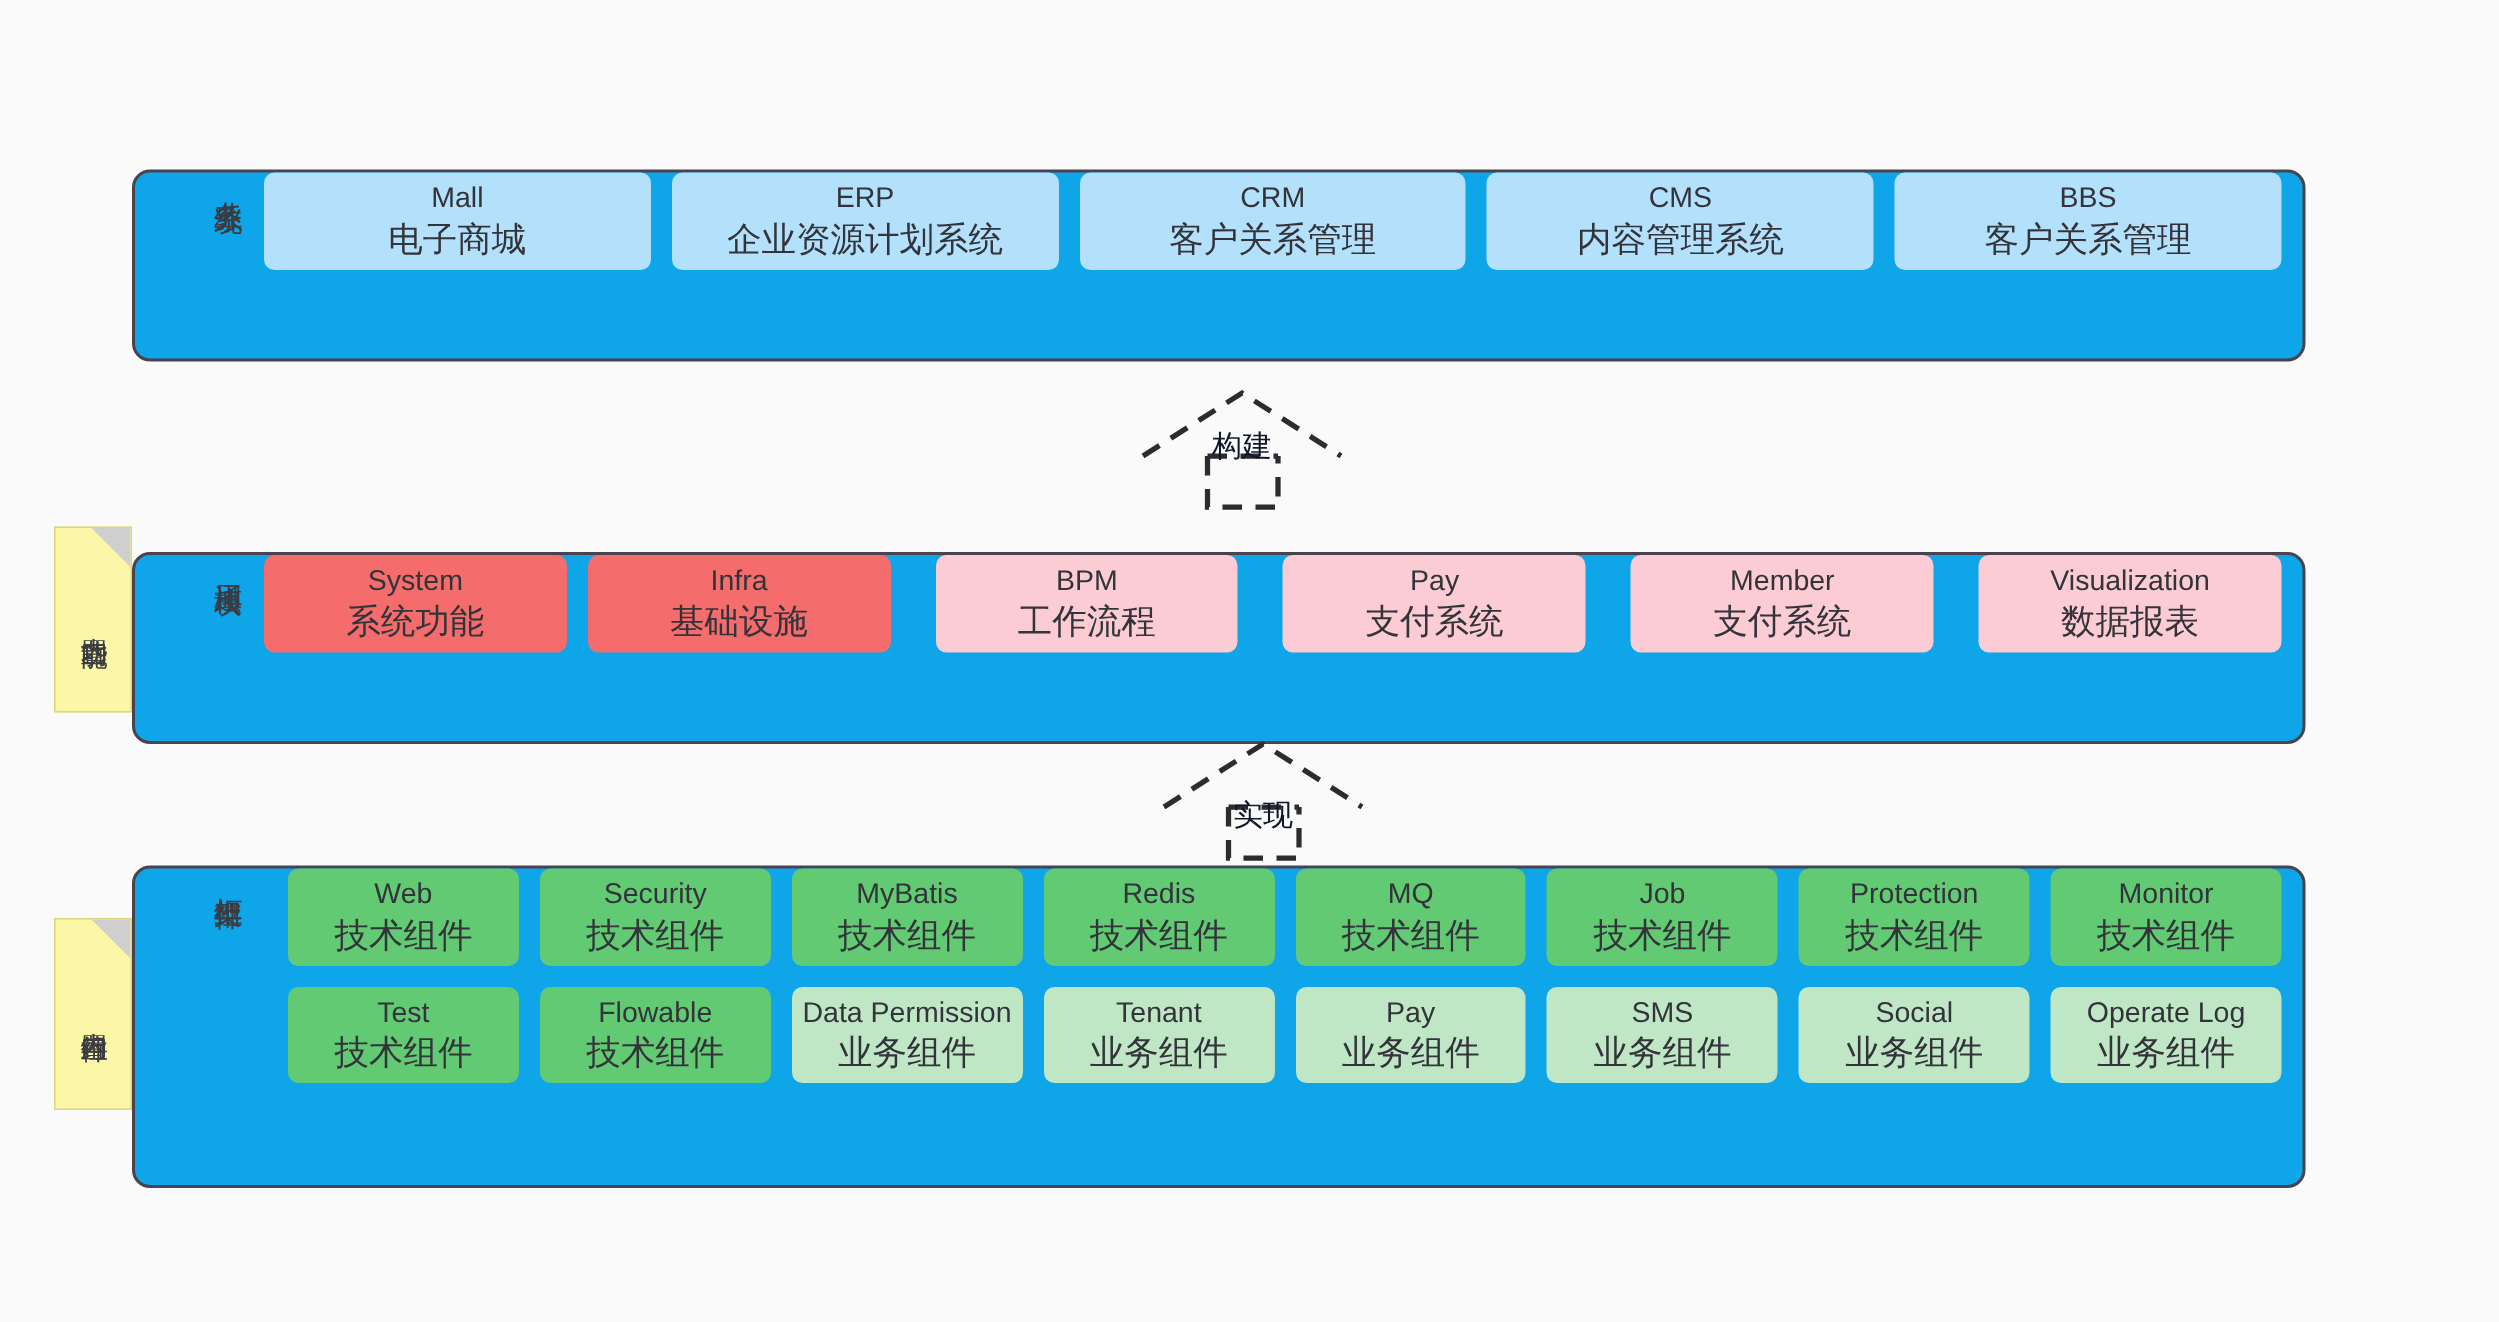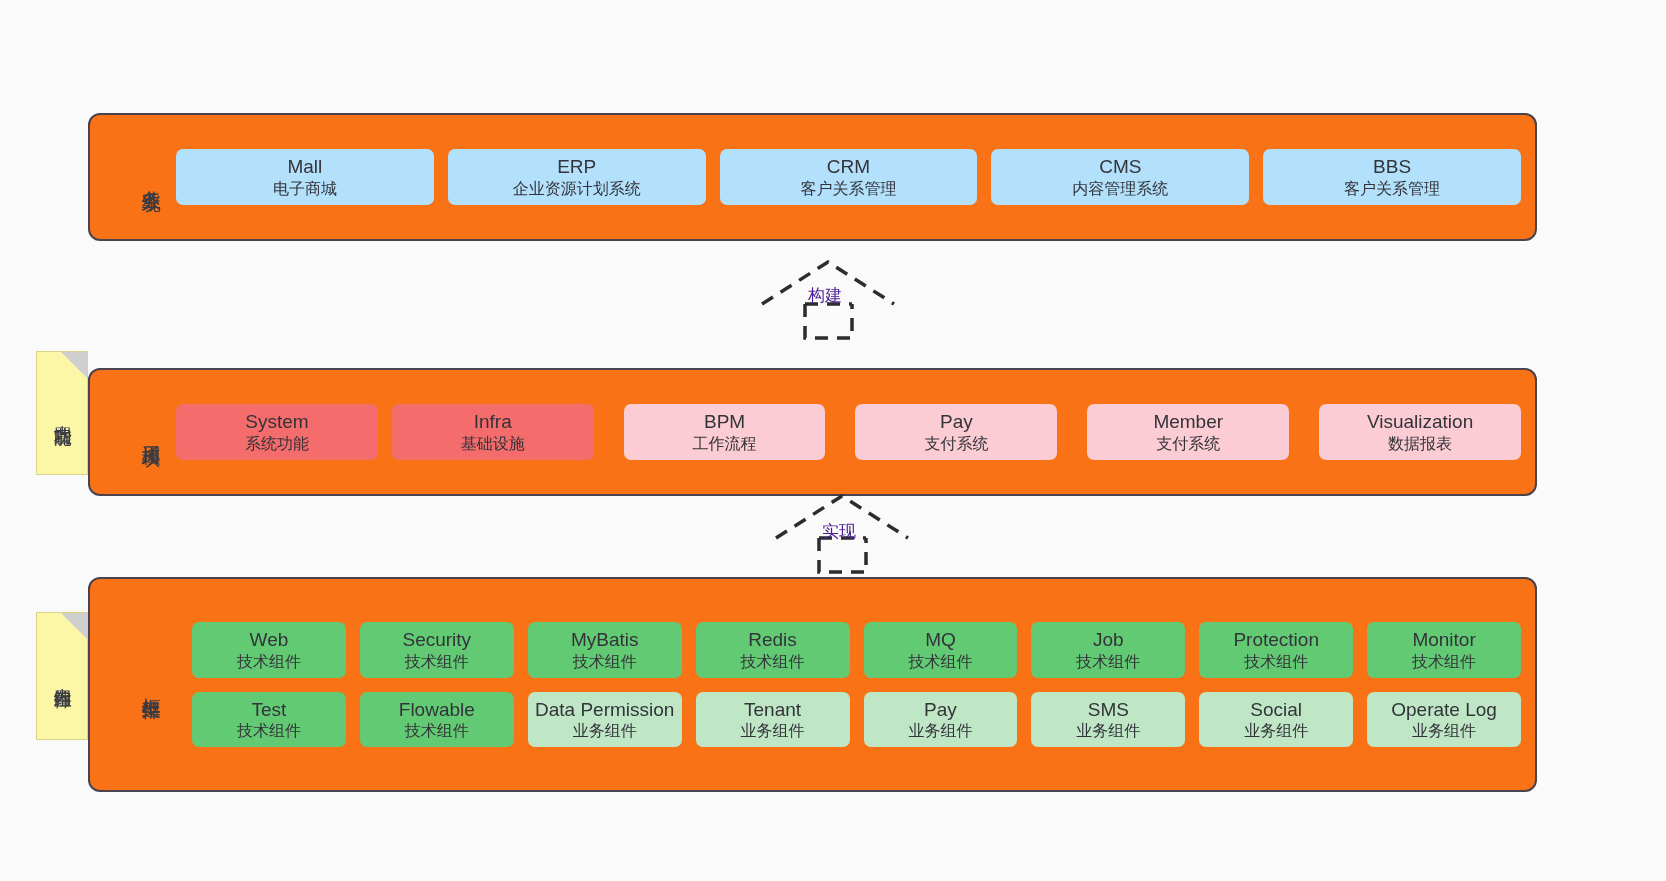--- a/index.html
+++ b/index.html
@@ -18,25 +18,25 @@
 
   .canvas {
     position: absolute;
     inset: 0;
   }
 
   
   .layer {
     position: absolute;
     box-sizing: border-box;
-    background: #f97316;
+    background: #0ea5e9;
     border: 2px solid #4a424e;
     border-radius: 12px;
     display: flex;
-    align-items: center;
+    align-items: flex-start;
     padding-left: 40px;
   }
 
   .layer-title {
     flex: 0 0 auto;
     width: 42px;
     display: flex;
     align-items: center;
     justify-content: center;
     font-size: 19px;
@@ -71,21 +71,21 @@
     display: flex;
     flex-direction: column;
     align-items: center;
     justify-content: center;
     text-align: center;
     line-height: 1.25;
     padding: 6px 4px;
     box-sizing: border-box;
   }
   .node .n-title { font-size: 19px; }
-  .node .n-sub   { font-size: 16px; }
+  .node .n-sub   { font-size: 23px; }
 
   .c-blue        { background: #b3e0fb; }
   .c-red         { background: #f56c6c; }
   .c-pink        { background: #fbccd4; margin-left: 16px; }
   .c-green       { background: #63ca74; }
   .c-lightgreen  { background: #bfe7c6; }
 
   
   .note {
     position: absolute;
@@ -111,22 +111,22 @@
     border-style: solid;
     border-width: 0 26px 26px 0;
     border-color: transparent #cfcfcf transparent transparent;
   }
 
   
   .connector { position: absolute; }
   .connector svg { display: block; overflow: visible; }
   .conn-label {
     position: absolute;
-    font-size: 17px;
-    color: #4c1d95;
+    font-size: 20px;
+    color: #0f172a;
     background: transparent;
     white-space: nowrap;
   }
 </style>
 </head>
 <body>
 
 <div class="canvas">
 
   <div class="layer" id="layer-business" style="left:88px; top:113px; width:1449px; height:128px;">
@@ -201,21 +201,21 @@
       </div>
     </div>
   </div>
 
   <div class="connector" style="left:772px; top:492px; width:140px; height:82px;">
     <svg width="140" height="82" viewBox="0 0 140 82">
       <path d="M4 46 L70 4 L136 46" fill="none" stroke="#2b2b30" stroke-width="3.5" stroke-dasharray="13 9" stroke-linecap="butt"></path>
       <path d="M47 46 L47 80 L94 80 L94 46" fill="none" stroke="#2b2b30" stroke-width="3.5" stroke-dasharray="13 9" stroke-linecap="butt"></path>
       <path d="M47 46 L94 46" fill="none" stroke="#2b2b30" stroke-width="3.5" stroke-dasharray="13 9" stroke-linecap="butt"></path>
     </svg>
-    <span class="conn-label" style="left:50px; top:28px;">实现</span>
+    <span class="conn-label" style="left:50px; top:38px;">实现</span>
   </div>
 
   <div class="note" style="left:36px; top:612px; width:52px; height:128px;">
     <span>内置组件</span>
   </div>
 
   <div class="layer" id="layer-framework" style="left:88px; top:577px; width:1449px; height:215px;gap:16px;">
     <div class="layer-title">框架组件</div>
     <div class="layer-body">
 

